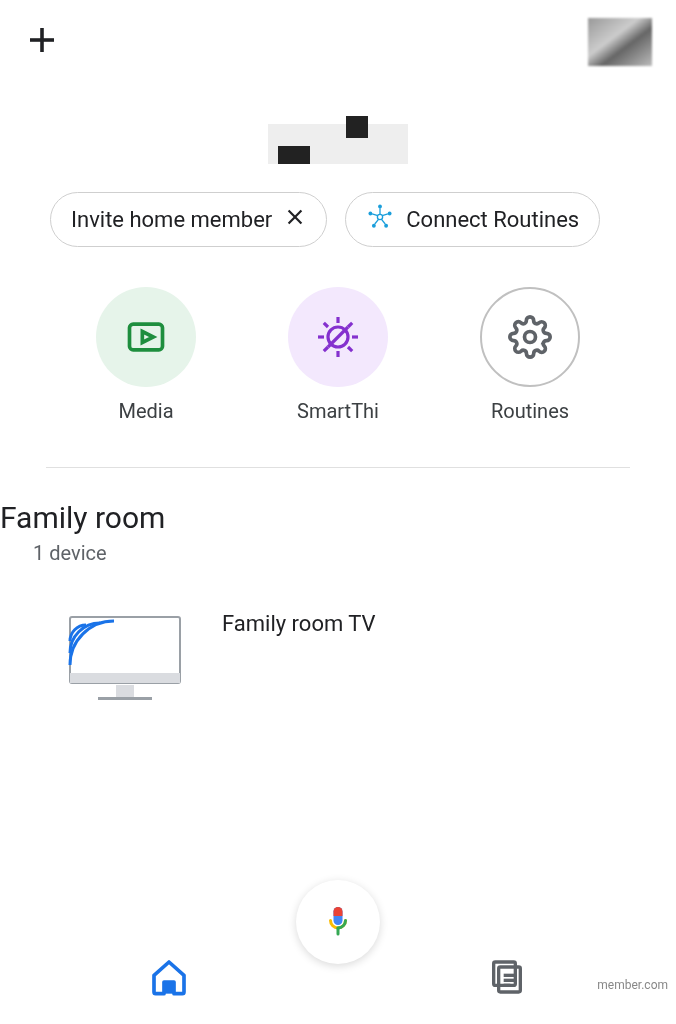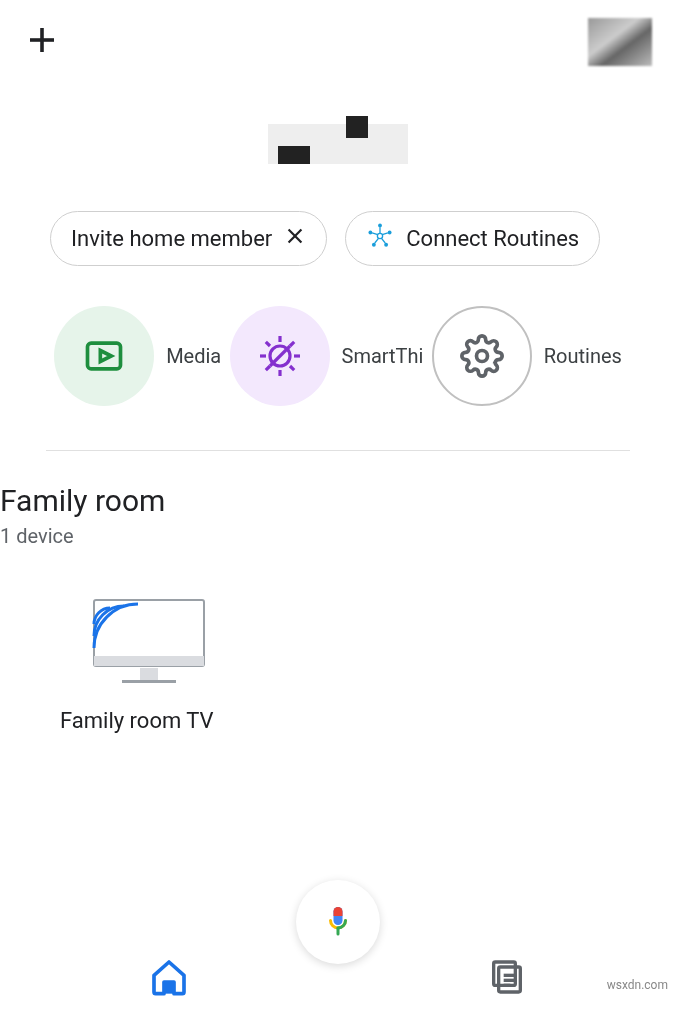--- a/index.html
+++ b/index.html
@@ -54,32 +54,31 @@
       display: flex;
       align-items: center;
       gap: 12px;
       border: 1px solid #cfcfcf;
       border-radius: 28px;
       padding: 10px 20px;
       font-size: 22px;
       color: #202124;
       white-space: nowrap;
       background:#fff;
-      margin-top:19px;
     }
     .chip .close-icon svg { width: 22px; height: 22px; }
     .chip .st-icon svg { width: 28px; height: 28px; }
     .shortcuts {
       display: flex;
       justify-content: space-around;
       padding: 30px 50px 10px 50px;
     }
     .shortcut {
       display: flex;
-      flex-direction: row;
+      flex-direction: column;
       align-items: center;
       gap: 12px;
     }
     .shortcut .circle {
       width: 100px;
       height: 100px;
       border-radius: 50%;
       display: flex;
       align-items: center;
       justify-content: center;
@@ -91,30 +90,30 @@
     .divider {
       margin: 34px 46px 0 46px;
       border: none;
       border-top: 1px solid #e0e0e0;
     }
     .room-section {
       text-align: left;
       padding-top: 32px;
     }
     .room-title { font-size: 30px; color: #202124; }
-    .room-sub   { font-size: 20px; color: #5f6368; margin-top: 6px; }
+    .room-sub   { font-size: 20px; color: #5f6368; margin-top: 6px; margin-left: 33px; }
     .devices {
       padding: 46px 60px;
       display: flex;
     }
     .device {
       display: flex;
-      flex-direction: column;
-      align-items: flex-end;
-      gap: 18px;
+      flex-direction: row;
+      align-items: flex-start;
+      gap: 32px;
     }
     .device-label { font-size: 22px; color: #202124; }
     .tv-icon svg { width: 130px; height: 92px; }
     .mic-fab {
       position: absolute;
       bottom: 60px;
       left: 50%;
       transform: translateX(-50%);
       width: 84px;
       height: 84px;
@@ -274,13 +273,13 @@
     <svg viewBox="0 0 24 24" fill="none" stroke="#5f6368" stroke-width="2">
       <rect x="4" y="3" width="13" height="14" rx="1"></rect>
       <rect x="7" y="6" width="13" height="15" rx="1"></rect>
       <line x1="10" y1="11" x2="17" y2="11"></line>
       <line x1="10" y1="14" x2="17" y2="14"></line>
       <line x1="10" y1="17" x2="14" y2="17"></line>
     </svg>
   </div>
 </div>
 
-<div class="watermark">wsxdn.com</div>
+<div class="watermark">member.com</div>
 
 </body></html>

